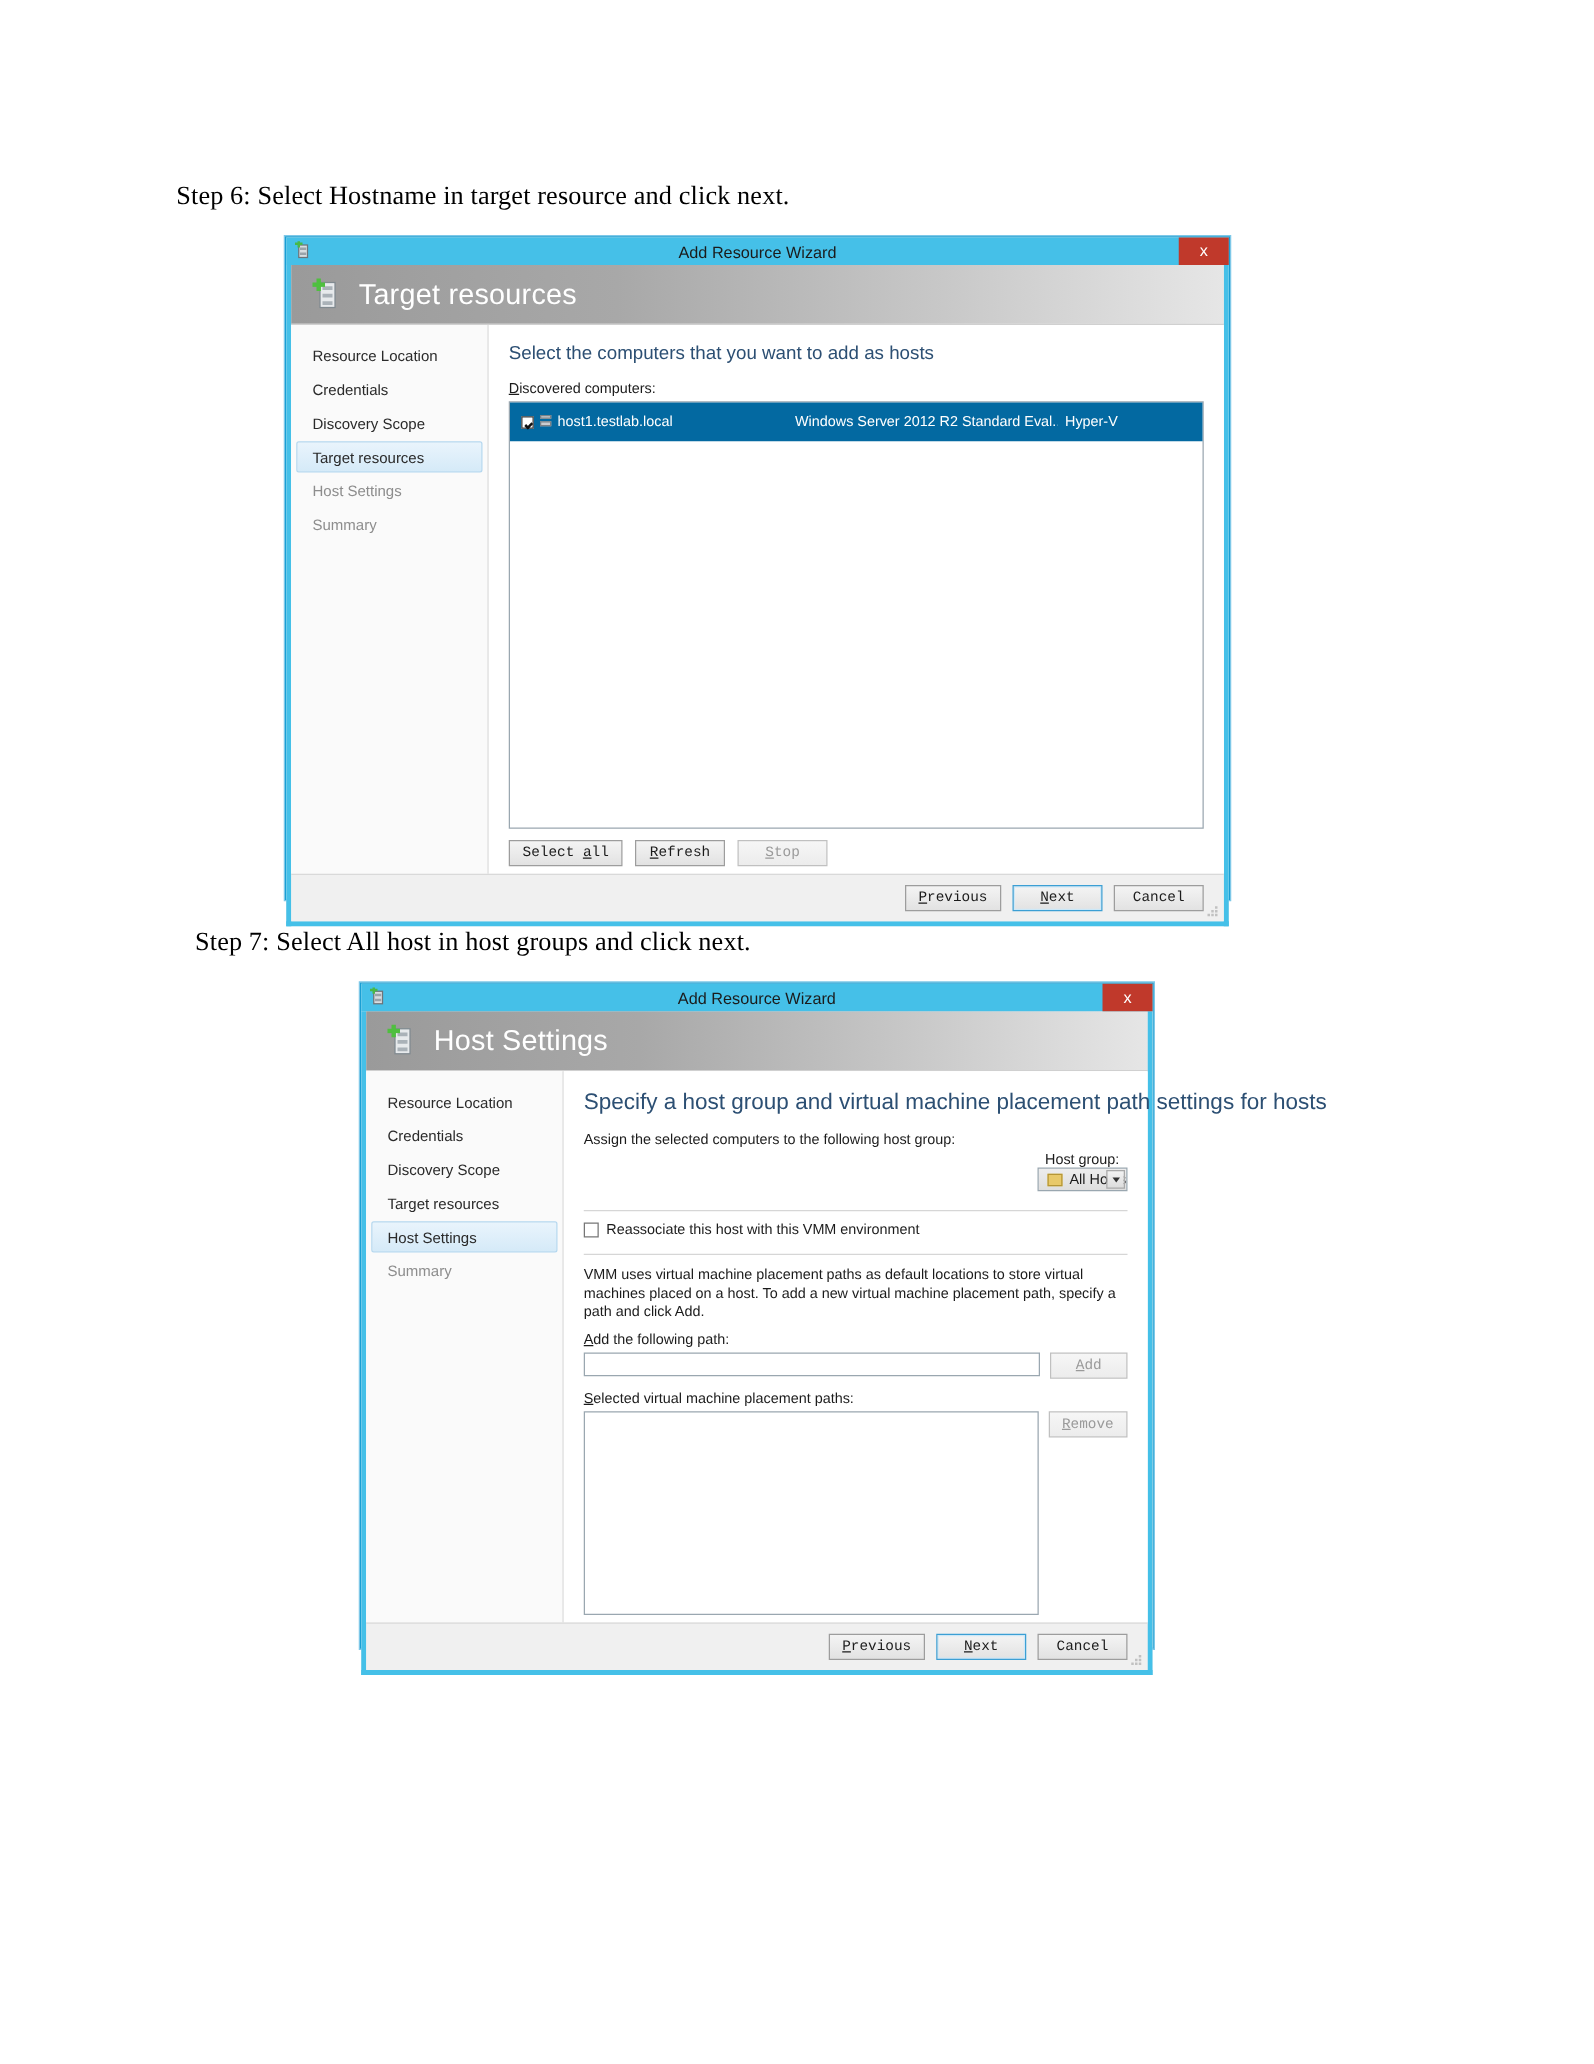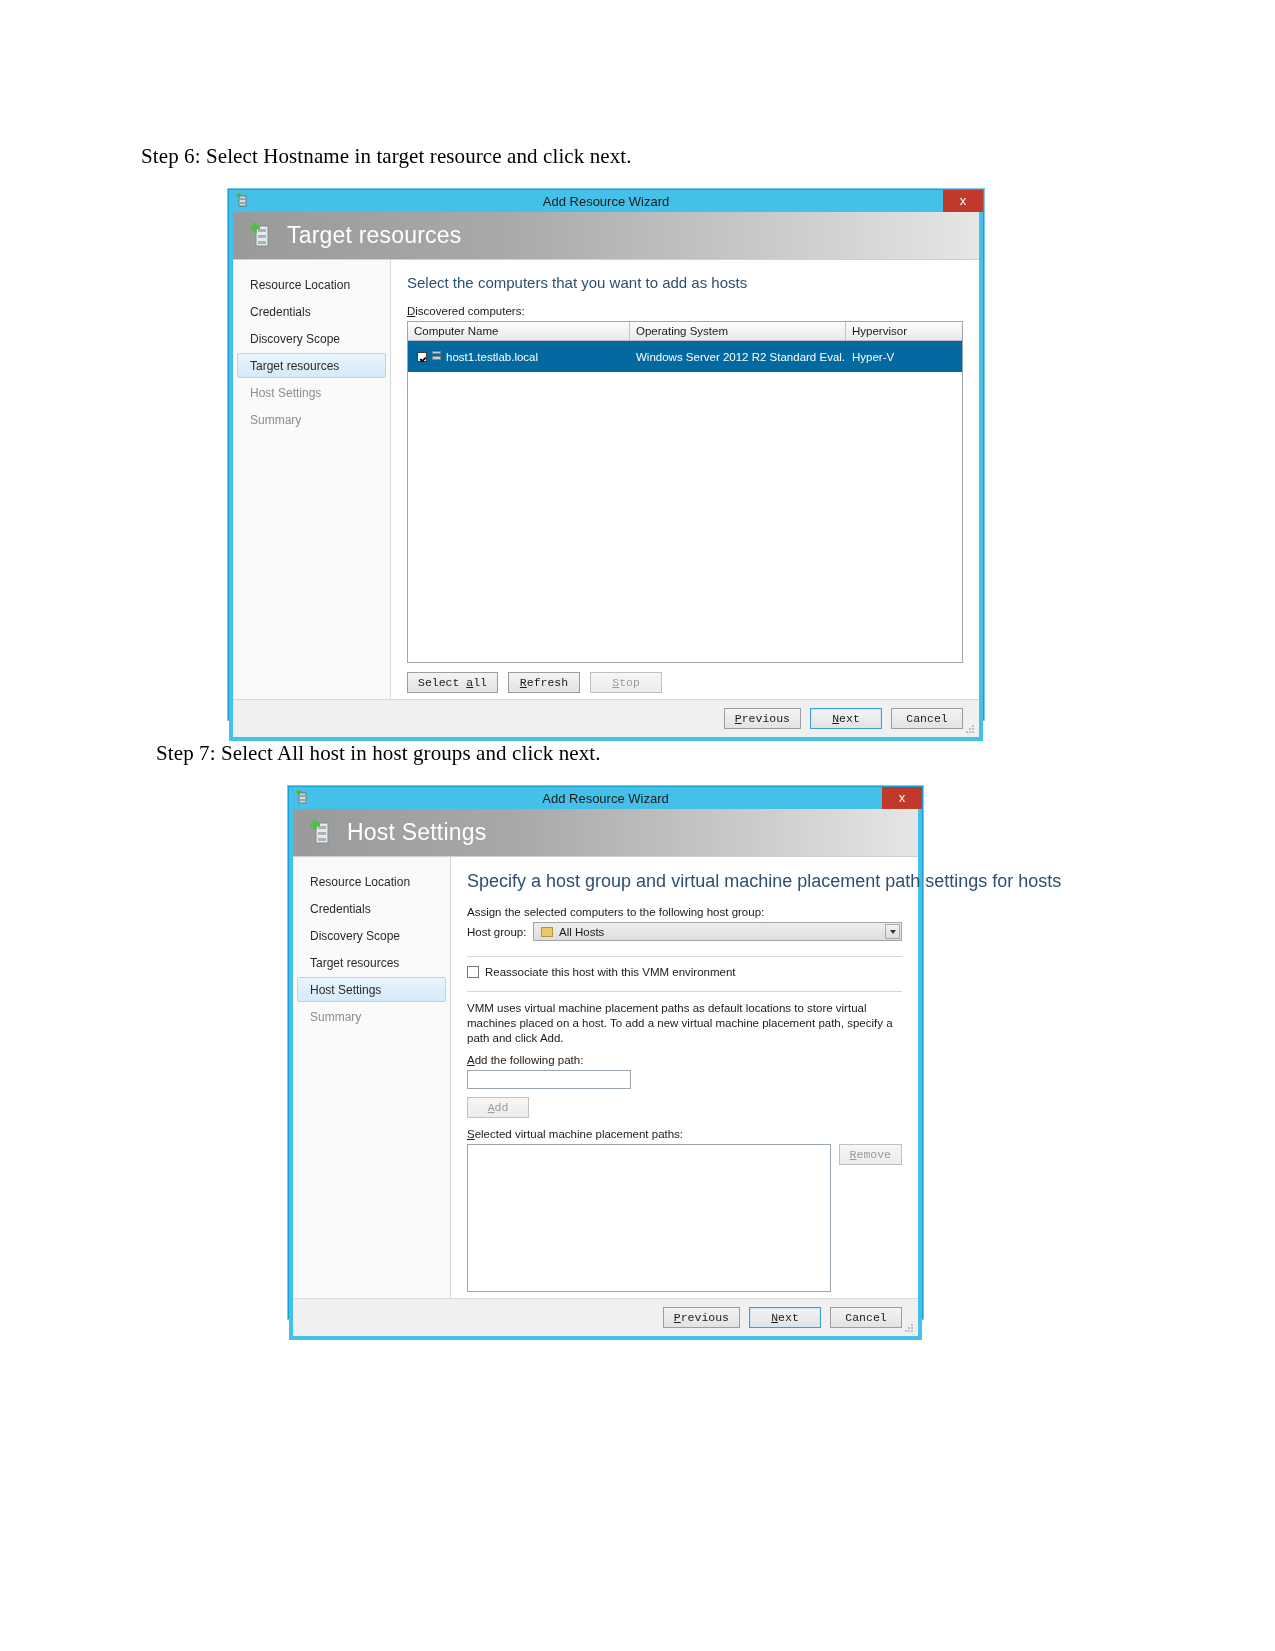--- a/index.html
+++ b/index.html
@@ -213,21 +213,21 @@
     display:flex; align-items:center; justify-content:flex-end;
     gap:9px;
     padding-right:16px;
     position:relative;
     padding-left:41px;
   }
   .grip { position:absolute; right:4px; bottom:3px; width:10px; height:10px; opacity:.45; }
   .grip i { position:absolute; width:2px; height:2px; background:#8a8a8a; }
 
   
-  .hs-row { display:flex; align-items:center; margin-bottom:6px; }
+  .hs-row { display:flex; align-items:flex-end; margin-bottom:6px;flex-direction:column; }
   .hs-row .lbl { font-family:"Liberation Sans", sans-serif; font-size:11.5px; color:#1b1b1b; width:66px; }
   .combo {
     flex:1 1 auto; height:19px;
     background:linear-gradient(to bottom,#ededed,#dedede);
     border:1px solid #9aa7b0;
     display:flex; align-items:center;
     position:relative;
   }
   .combo .folder { width:12px; height:10px; margin-left:7px; position:relative; flex:0 0 12px; }
   .combo .folder i { position:absolute; inset:0; background:#e8c969; border:1px solid #b59636; }
@@ -303,25 +303,20 @@
         <div class="nav-item">Credentials</div>
         <div class="nav-item">Discovery Scope</div>
         <div class="nav-item selected">Target resources</div>
         <div class="nav-item dim">Host Settings</div>
         <div class="nav-item dim">Summary</div>
       </div>
       <div class="wiz-main">
         <div class="main-heading">Select the computers that you want to add as hosts</div>
         <div class="field-label"><span class="acc">D</span><span>iscovered computers:</span></div>
         <div class="dc-table">
-          <div class="dc-thead">
-            <div class="dc-th c1">Computer Name</div>
-            <div class="dc-th c2">Operating System</div>
-            <div class="dc-th c3">Hypervisor</div>
-          </div>
           <div class="dc-tbody">
             <div class="dc-row">
               <div class="dc-cell c1">
                 <span class="row-check"></span>
                 <span class="srv-icon">
                     <i class="t"></i>
                     <i class="b"></i>
                   </span>
                 <span>host1.testlab.local</span>
               </div>
@@ -408,21 +403,21 @@
           </div>
         </div>
         <div class="hr-sep"></div>
         <div class="chk-row">
           <span class="chkbox"></span>
           <span class="chk-label"><span class="acc">R</span>eassociate this host with this VMM environment</span>
         </div>
         <div class="hr-sep"></div>
         <div class="para">VMM uses virtual machine placement paths as default locations to store virtual machines placed on a host. To add a new virtual machine placement path, specify a path and click Add.</div>
         <div class="field-label"><span class="acc">A</span>dd the following path:</div>
-        <div class="path-row" style="margin-bottom:10px;flex-direction:column;">
+        <div class="path-row" style="margin-bottom:10px;">
           <input class="txtinput" type="text" style="font-family: &quot;Liberation Sans&quot;, sans-serif; font-size: 11.5px; padding: 0px 4px;" value="">
           <div class="btn disabled" style="min-width:62px;"><span class="acc">A</span>dd</div>
         </div>
         <div class="field-label"><span class="acc">S</span>elected virtual machine placement paths:</div>
         <div class="path-row" style="flex:1 1 auto;min-height:0;">
           <div class="listbox" style="height:auto;align-self:stretch;"></div>
           <div class="btn disabled" style="min-width:62px;"><span class="acc">R</span>emove</div>
         </div>
       </div>
     </div>

